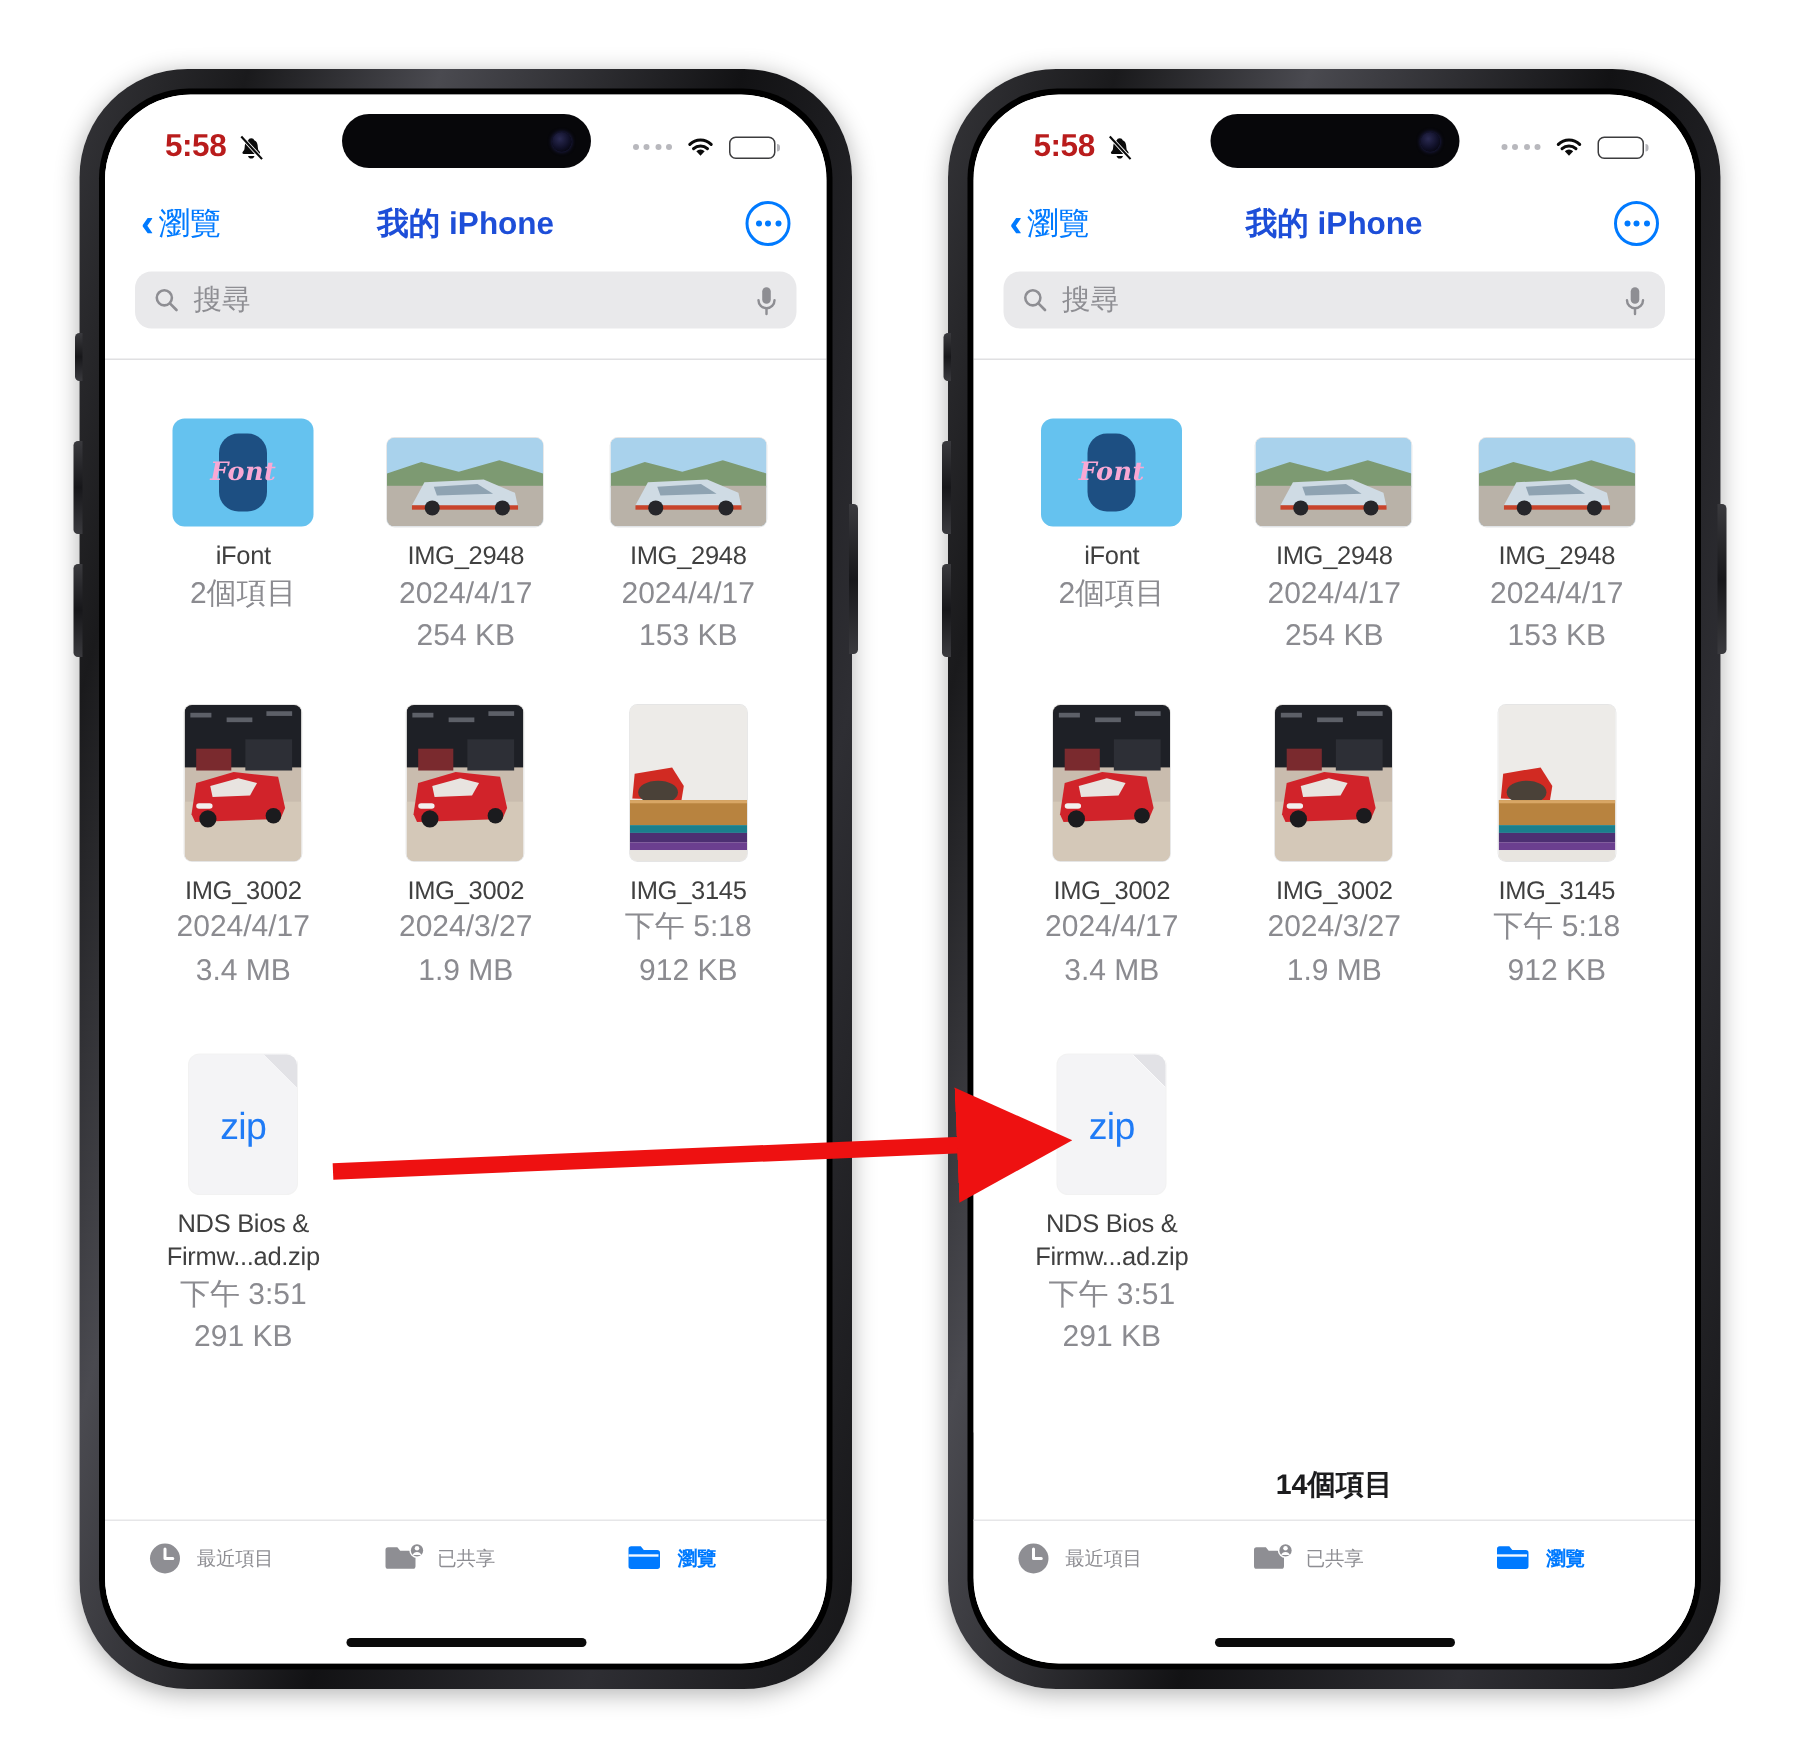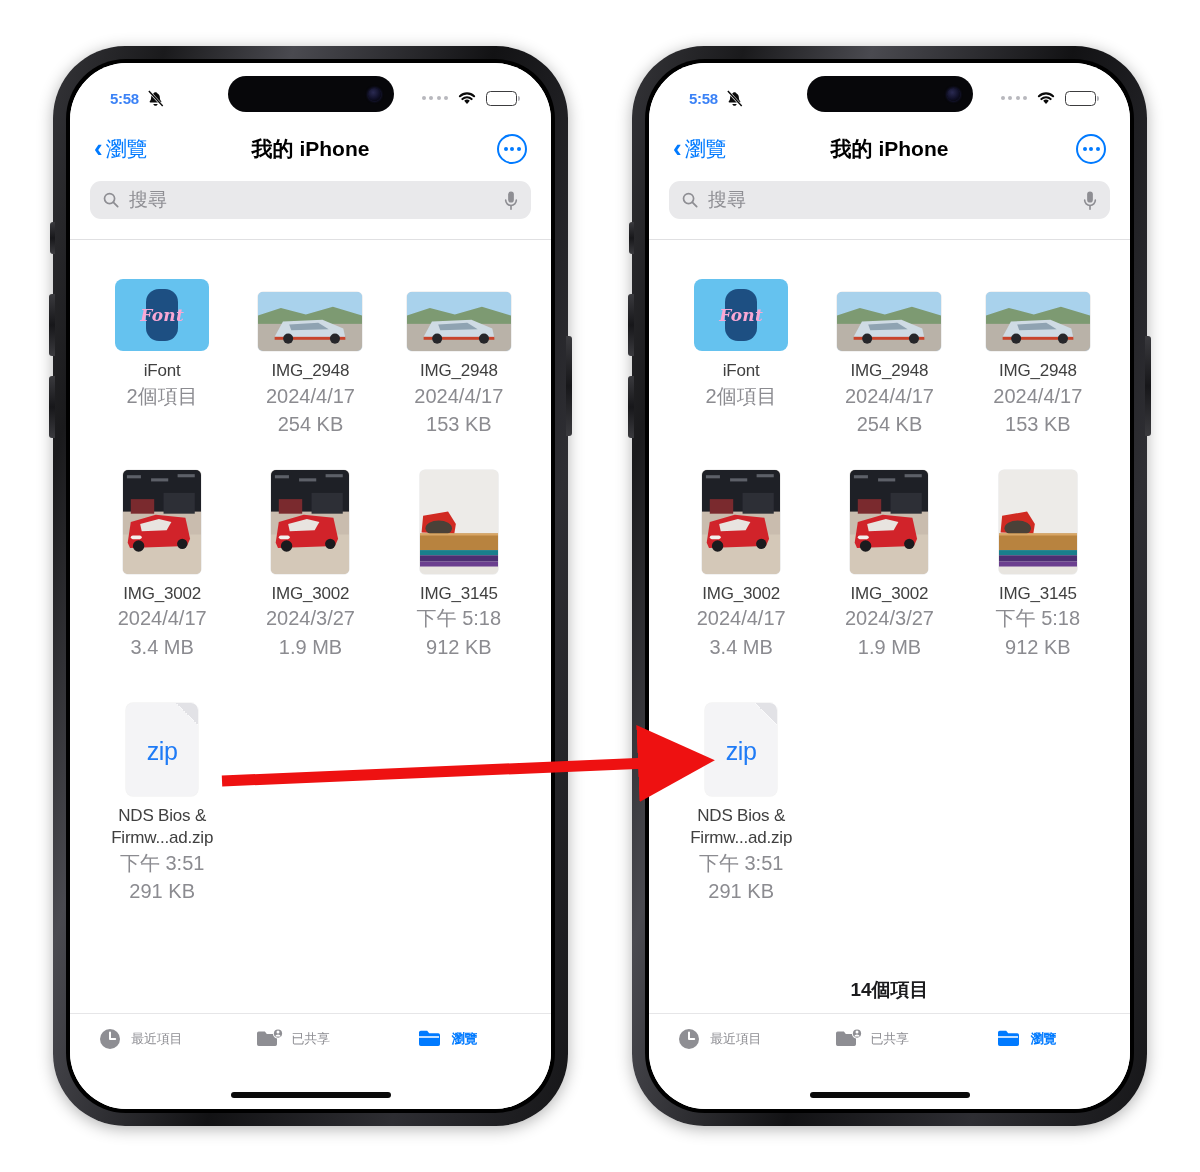--- a/index.html
+++ b/index.html
@@ -40,21 +40,21 @@
   .btn-voldn  { left: -4px; top: 330px; width: 6px;  height: 62px;  border-radius: 3px 0 0 3px; }
   .btn-power  { right: -4px; top: 290px; width: 6px; height: 100px; border-radius: 0 3px 3px 0; }
 
   
   .statusbar {
     position: relative; height: 58px; flex: 0 0 58px;
     display: flex; align-items: center; justify-content: space-between;
     padding: 12px 34px 0 40px; background: #fff;
   }
   .sb-left { display: flex; align-items: center; gap: 7px; }
-  .sb-time { font-size: 15px; font-weight: 600; color: #3b82f6; letter-spacing: -.3px; }
+  .sb-time { font-size: 21px; font-weight: 600; color: #b91c1c; letter-spacing: -.3px; }
   .sb-right { display: flex; align-items: center; gap: 8px; }
 
   .island {
     position: absolute; left: 50%; transform: translateX(-50%); top: 13px;
     width: 166px; height: 36px; border-radius: 22px;
     background: #07070a;
     display: flex; align-items: center; justify-content: flex-end;
     padding-right: 13px;
   }
   .island .cam {
@@ -73,21 +73,21 @@
   
   .navbar {
     flex: 0 0 56px; display: flex; align-items: center;
     padding: 0 24px; background: #fff; position: relative;
   }
   .nav-back { display: flex; align-items: center; gap: 3px; color: #007aff; cursor: pointer; }
   .nav-back .chev { font-size: 26px; font-weight: 600; line-height: 1; margin-top: -2px; }
   .nav-back .lbl { font-size: 21px; letter-spacing: -.2px; }
   .nav-title {
     position: absolute; left: 0; right: 0; text-align: center;
-    font-size: 21px; font-weight: 700; color: #000000; pointer-events: none;
+    font-size: 21px; font-weight: 700; color: #1d4ed8; pointer-events: none;
   }
   .nav-more {
     margin-left: auto; width: 30px; height: 30px; border-radius: 50%;
     border: 2px solid #007aff; display: flex; align-items: center; justify-content: center;
     gap: 2.5px; cursor: pointer; z-index: 2;
   }
   .nav-more i { width: 4px; height: 4px; border-radius: 50%; background: #007aff; display: block; }
 
   
   .searchwrap { flex: 0 0 62px; padding: 4px 20px 14px; background:#fff; }

